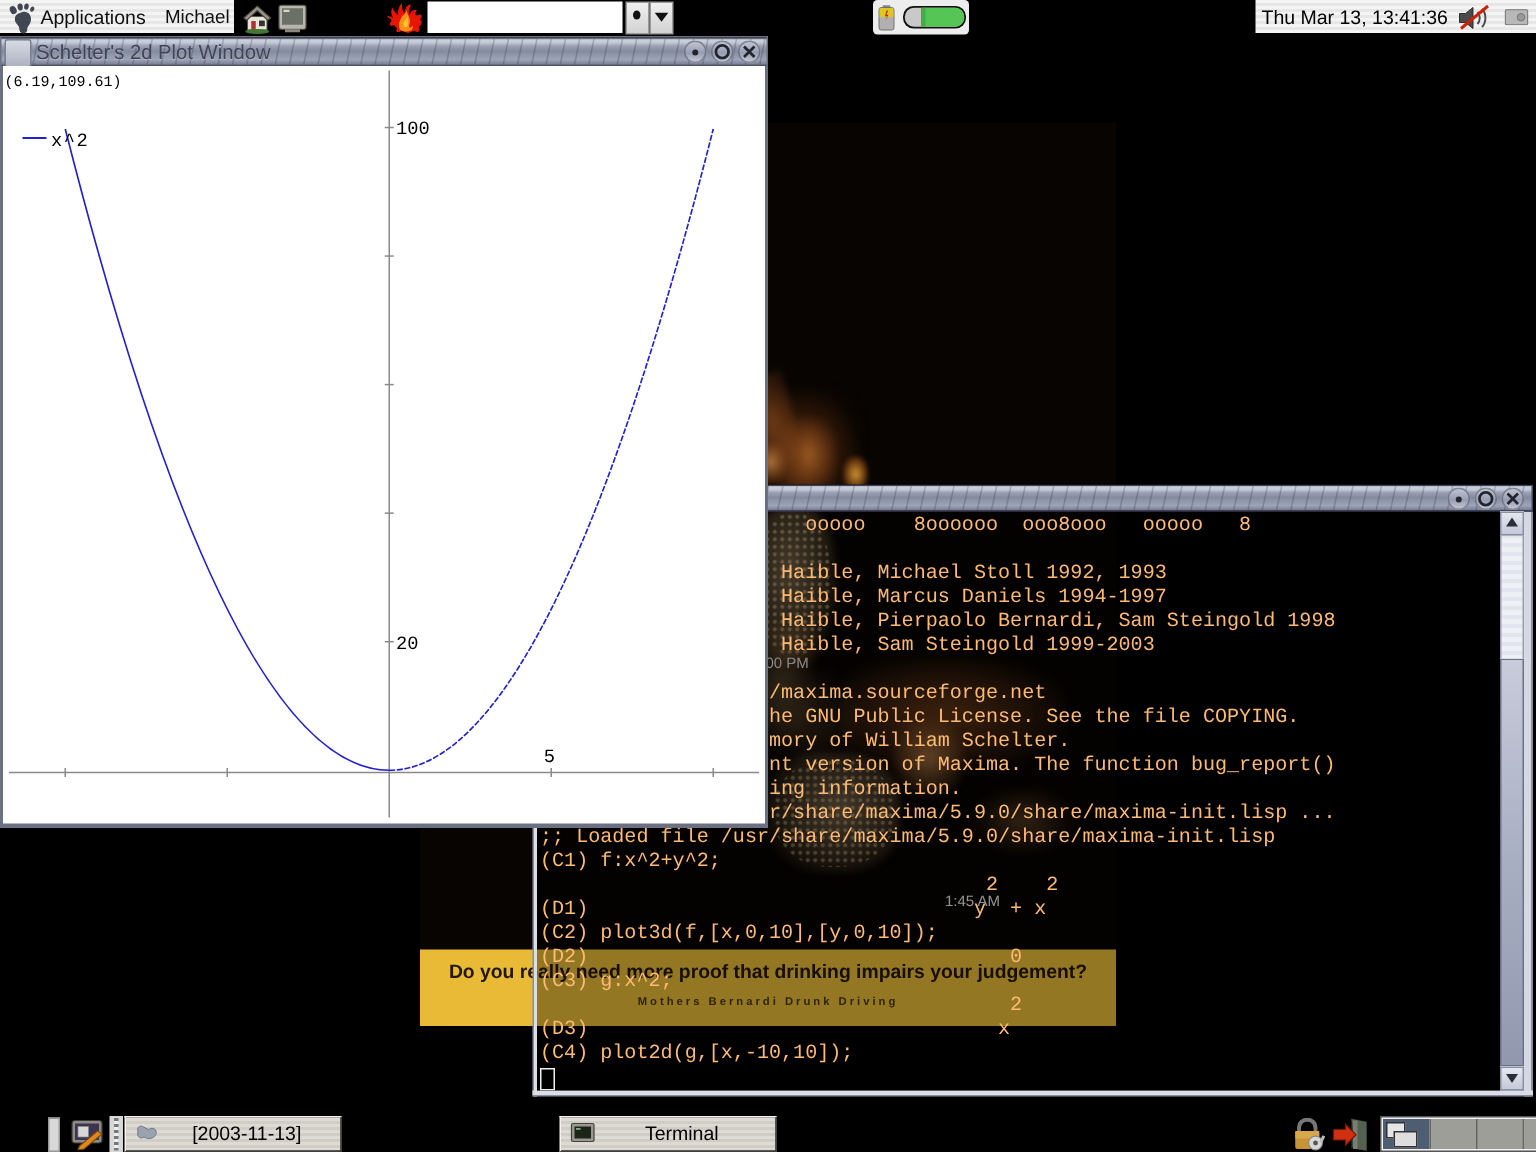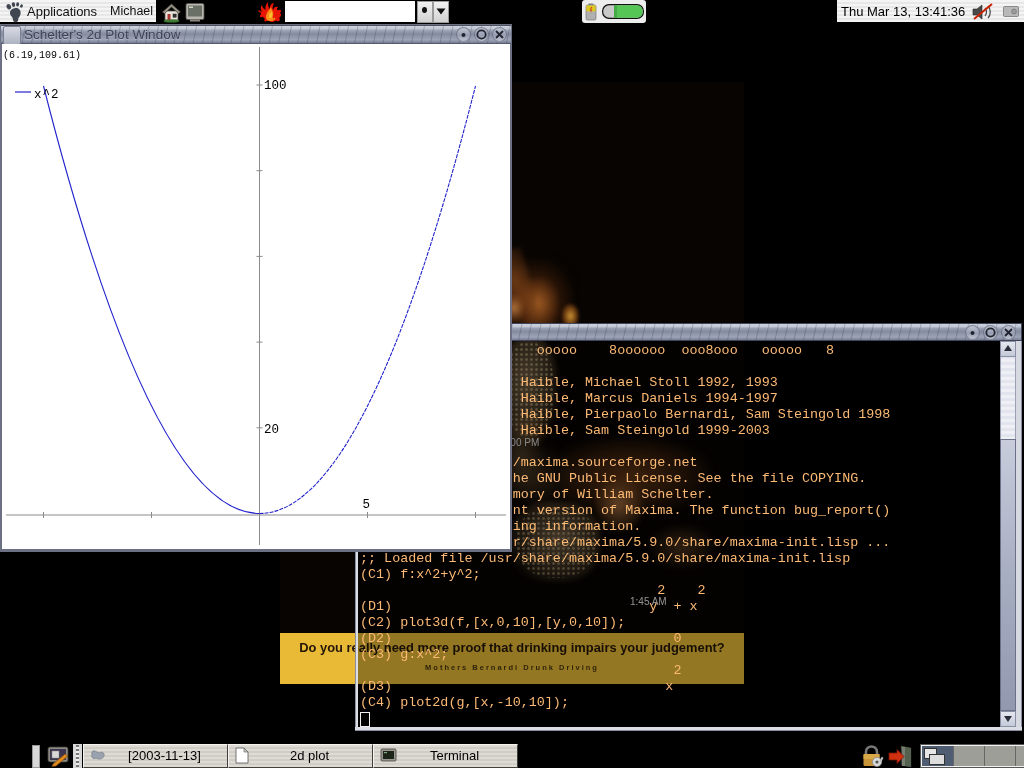--- a/index.html
+++ b/index.html
@@ -272,27 +272,20 @@
 
   <div class="abs" style="left:41px;top:1px;width:9px;height:24px;background:#d8d8d8;"></div>
   <div class="abs" style="left:44px;top:2px;width:3px;height:22px;background:repeating-linear-gradient(180deg,#777 0 2px,#eee 2px 4px);"></div>
 
   <div class="tkbtn" style="left:51px;width:125px;">
     <svg class="abs" style="left:6px;top:3px;" width="16" height="15" viewBox="0 0 16 15">
       <path d="M2 6 C1 4 3 2 5 3 L9 5 C12 3 15 5 14 8 C13 11 9 12 6 10 C3 12 1 9 2 6 Z" fill="#9aa2b0" stroke="#6a7280" stroke-width="0.6"></path>
     </svg>
     [2003-11-13]
   </div>
-  <div class="tkbtn" style="left:196px;width:125px;">
-    <svg class="abs" style="left:6px;top:2px;" width="14" height="17" viewBox="0 0 14 17">
-      <path d="M1 1 L9 1 L13 5 L13 16 L1 16 Z" fill="#fff" stroke="#555" stroke-width="0.8"></path>
-      <path d="M9 1 L9 5 L13 5 Z" fill="#ccc" stroke="#555" stroke-width="0.6"></path>
-    </svg>
-    2d plot
-  </div>
   <div class="tkbtn" style="left:341px;width:125px;">
     <svg class="abs" style="left:6px;top:3px;" width="17" height="15" viewBox="0 0 17 15">
       <rect x="1" y="1" width="15" height="12" rx="1" fill="#9a988f" stroke="#44423c" stroke-width="0.8"></rect>
       <rect x="3" y="3" width="11" height="8" fill="#1c2618"></rect>
       <rect x="4" y="4" width="3" height="1.2" fill="#8a8"></rect>
     </svg>
     Terminal
   </div>
 
   <svg class="abs" style="left:828px;top:2px;" width="26" height="23" viewBox="0 0 26 23">

